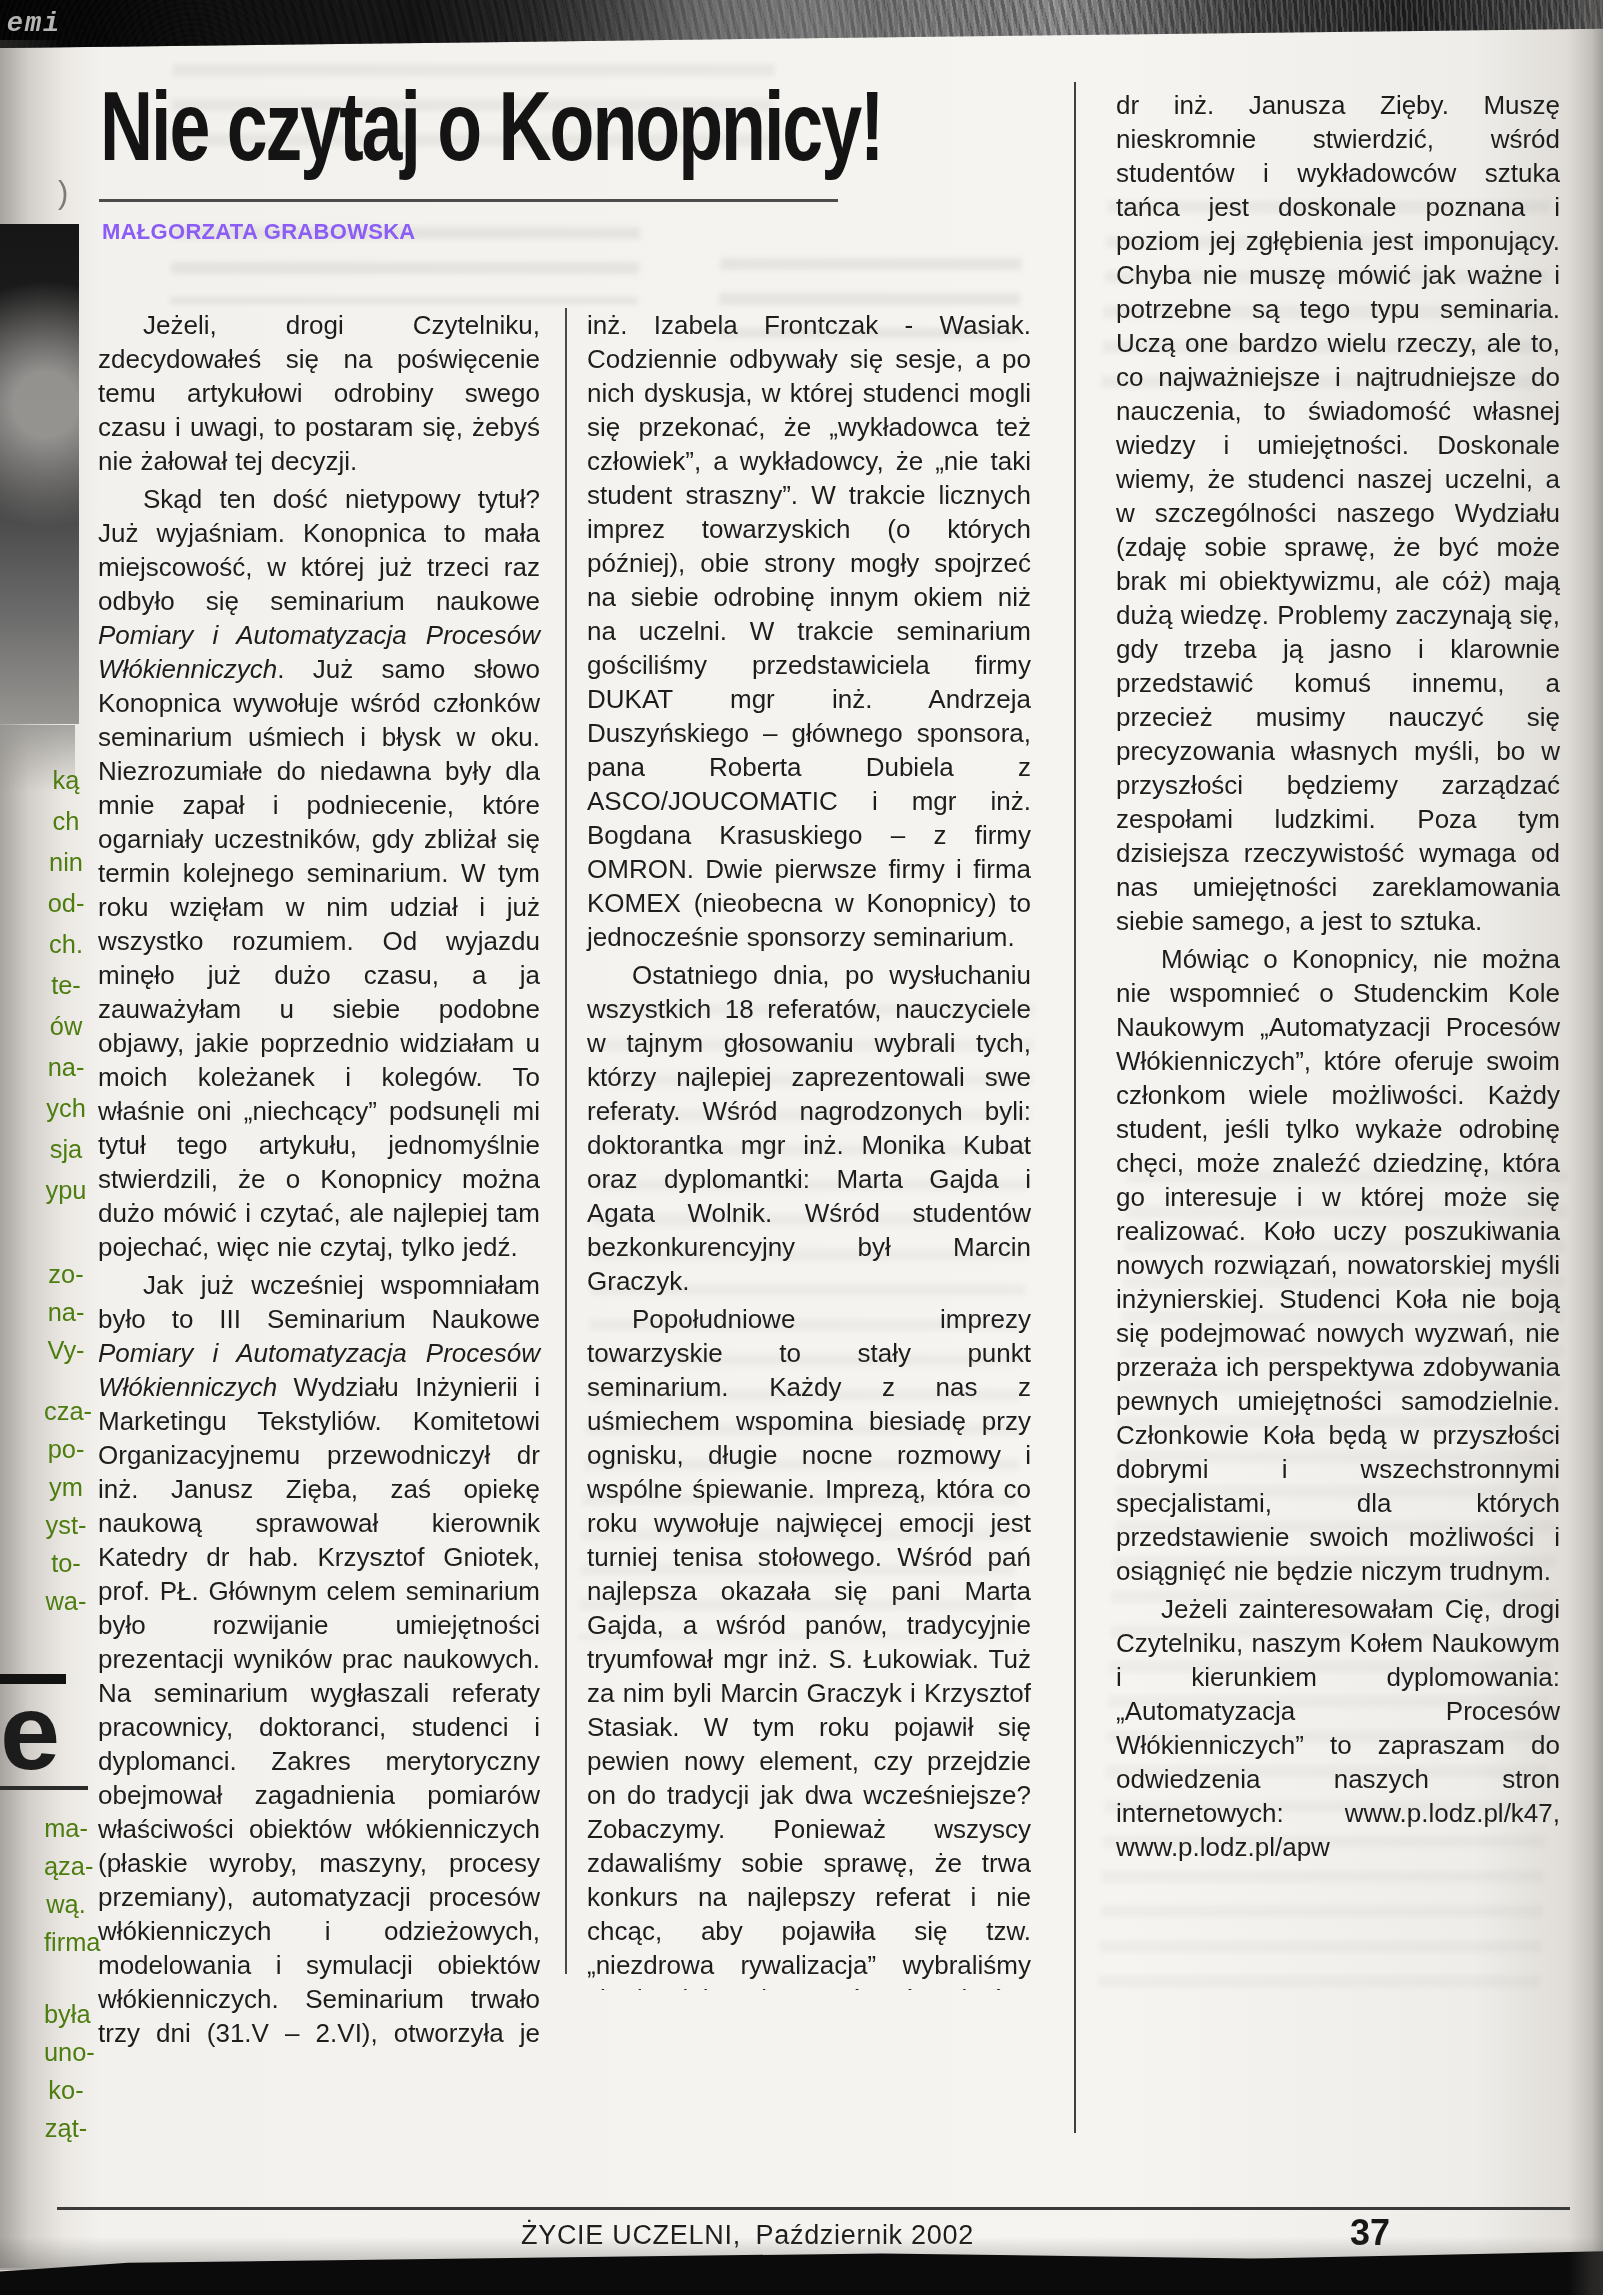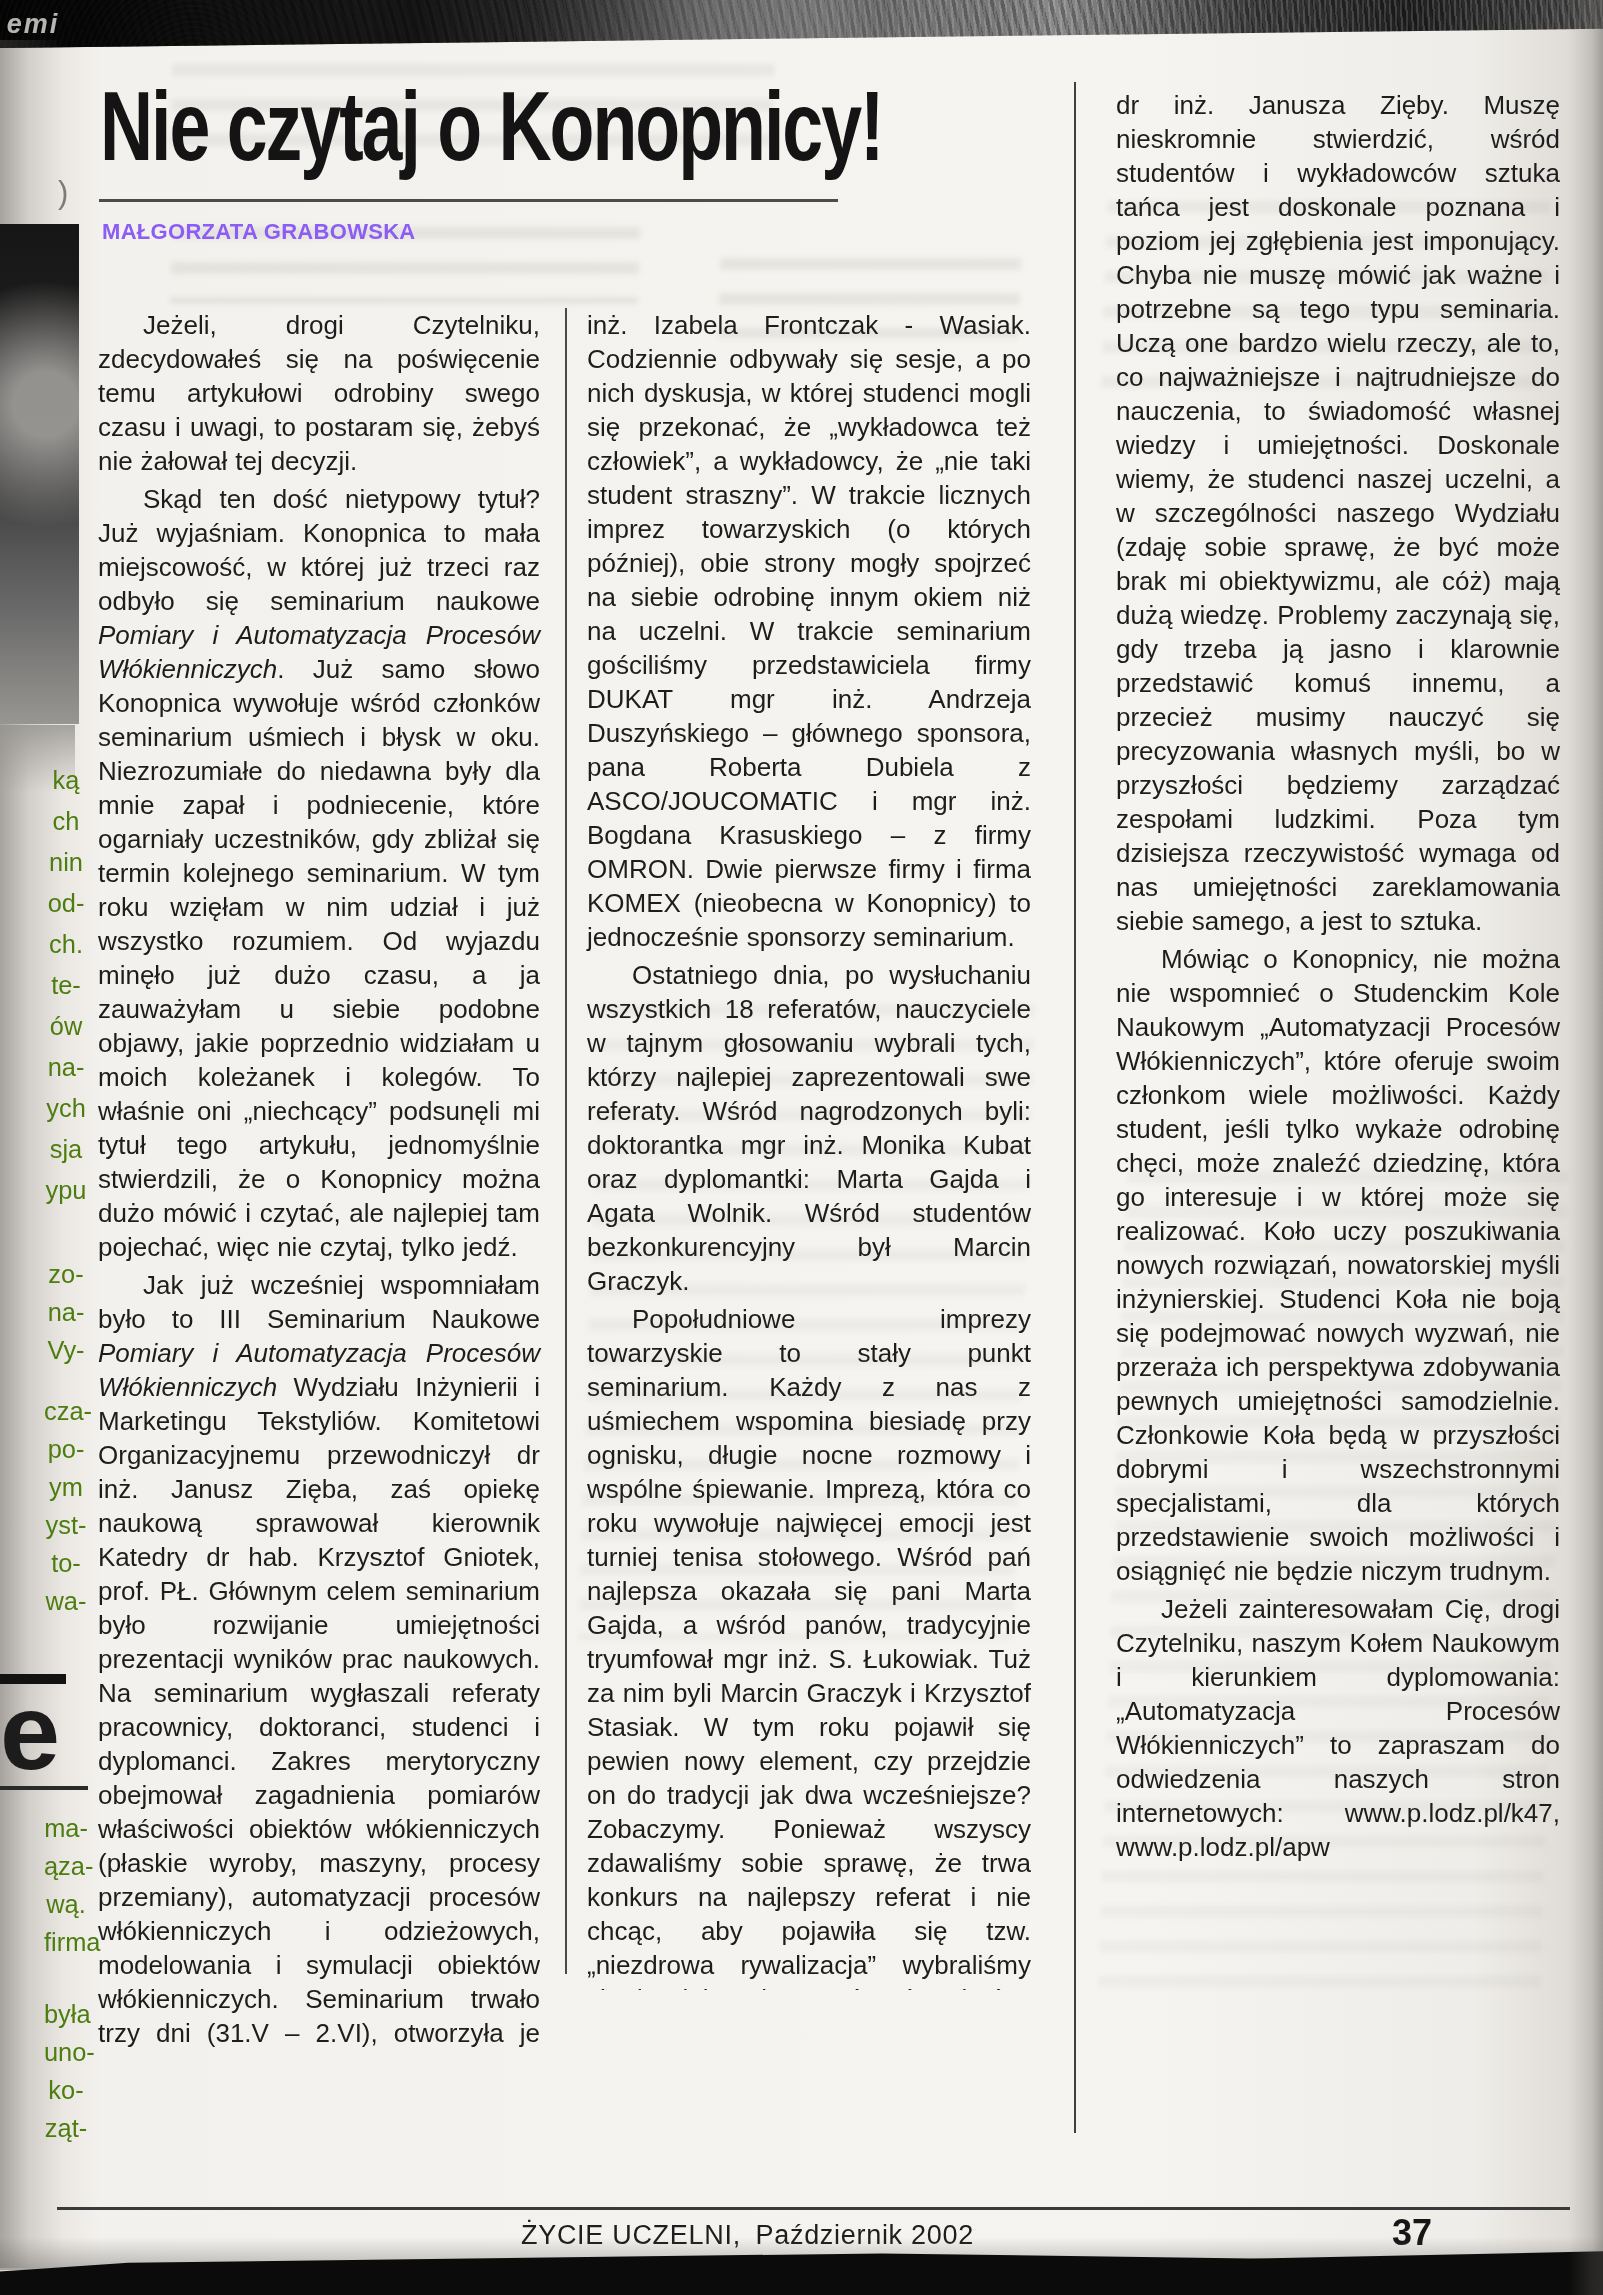--- a/index.html
+++ b/index.html
@@ -15,20 +15,21 @@
   
   .photo-strip{
     left:0;top:0;width:1603px;height:48px;
     clip-path:polygon(0 0,100% 0,100% 60%,0 100%);
     background:
       radial-gradient(circle at 5% 30%,rgba(0,0,0,.85) 0 22%,rgba(0,0,0,0) 55%),
       radial-gradient(circle at 47% 60%,rgba(255,255,255,.25) 0 8%,rgba(0,0,0,0) 30%),
       repeating-radial-gradient(circle at 12% 160%,rgba(255,255,255,.14) 0 2px,rgba(0,0,0,0) 2px 5.4px),
       repeating-linear-gradient(75deg,rgba(0,0,0,.25) 0 4px,rgba(0,0,0,0) 4px 9.4px),
       linear-gradient(90deg,#181818 0%,#2c2c2c 6%,#6e6e6e 14%,#989898 23%,#686868 33%,#8d8d8d 44%,#565656 55%,#8a8a8a 66%,#3b3b3b 78%,#1f1f1f 88%,#4d4d4d 100%);
+    font-family: Liberation Mono, monospace;
   }
   .strip-fragment{
     left:6.7px;top:9.4px;font-size:27px;font-weight:bold;
     color:rgba(225,225,222,.8);letter-spacing:2px;font-style:italic;
   }
   
   .fold-shadow{
     left:0;top:40px;width:64px;height:2228px;
     background:linear-gradient(90deg,rgba(88,85,82,.38),rgba(135,132,129,.16) 45%,rgba(0,0,0,0) 100%);
   }
@@ -87,21 +88,21 @@
   .gh1{left:171px;top:227px;width:468px;height:77px;}
   .gh2{left:719px;top:258px;width:301px;height:80px;}
   .gh3{left:171px;top:64px;width:602px;height:100px;opacity:.8;}
   .gh4{left:1104px;top:201px;width:442px;height:201px;opacity:.7;}
   .gh5{left:589px;top:1004px;width:435px;height:636px;opacity:.55;}
   .gh6{left:1112px;top:1171px;width:442px;height:836px;opacity:.5;}
   
   .footer-rule{left:57px;top:2207px;width:1513px;height:2.7px;background:#3a3a3a;}
   .footer-text{left:505px;top:2220px;font-size:27px;color:#1e1e1e;letter-spacing:0.7px;white-space:nowrap;margin-left:16px;}
   .footer-text .issue{margin-left:14.7px;}
-  .page-number{left:1350px;top:2212px;font-size:36px;font-weight:bold;color:#161616;margin-left:42px;}
+  .page-number{left:1350px;top:2212px;font-size:36px;font-weight:bold;color:#161616;}
   .bottom-smear{left:0;bottom:25.4px;width:100%;height:33px;
     background:linear-gradient(180deg,rgba(0,0,0,0),rgba(82,80,77,.38));}
   .bottom-band{
     left:0;bottom:0;width:100%;height:52px;background:#0b0b0b;
     clip-path:polygon(0 55%,8% 38%,55% 20%,78% 30%,100% 16%,100% 100%,0 100%);
   }
   .right-edge{
     right:0;top:0;width:35px;height:100%;
     background:linear-gradient(90deg,rgba(0,0,0,0),rgba(120,117,112,.25) 70%,rgba(90,88,84,.4) 100%);
   }

